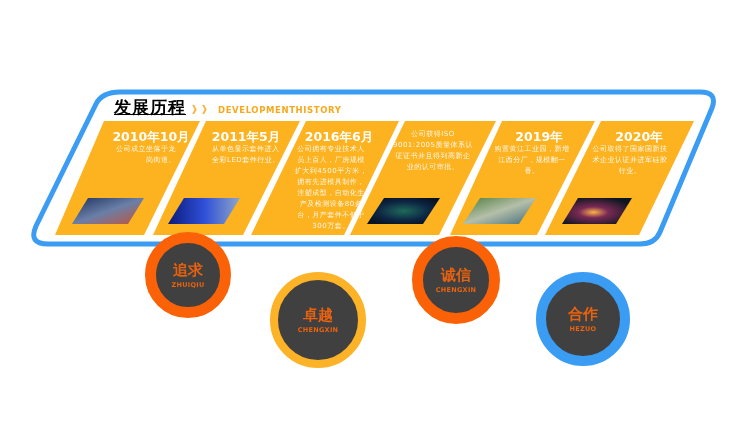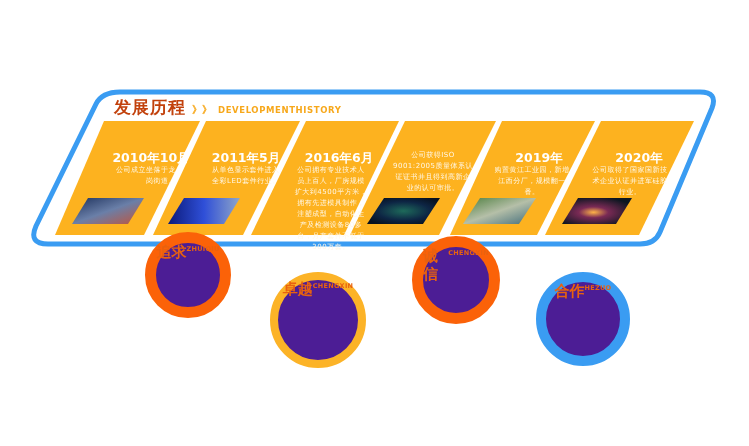--- a/index.html
+++ b/index.html
@@ -1,25 +1,25 @@
 <!DOCTYPE html>
 <html><head>
 <meta charset="utf-8">
 <style>
   html, body { margin:0; padding:0; background:#ffffff; }
   body { width:749px; height:446px; position:relative; overflow:hidden; font-family:"DejaVu Sans", "Liberation Sans", sans-serif; }
   .frame { position:absolute; left:0; top:0; width:749px; height:446px; }
   .title { position:absolute; left:114px; top:96px; display:flex; align-items:baseline; gap:6px; }
-  .title-cn { color:#c2410c; font-size:17px; font-weight:bold; letter-spacing:1px; }
+  .title-cn { color:#000000; font-size:17px; font-weight:bold; letter-spacing:1px;text-decoration:underline; }
   .title-arrows { color:#f7a81b; font-size:10px; font-weight:bold; }
   .title-en { color:#f7a81b; font-size:8.5px; font-weight:bold; letter-spacing:0.6px; }
-  .card-text { position:absolute; color:#fff; text-align:center;margin-top:21px; }
+  .card-text { position:absolute; color:#fff; text-align:center; }
   .card-year { font-size:12.5px; font-weight:bold; line-height:15px; white-space:nowrap; }
   .card-desc { font-size:7px; line-height:11px; color:#fff7e6; letter-spacing:0.5px; }
-  .circle { position:absolute; border-radius:50%; background:#4c1d95; box-sizing:border-box; display:flex; align-items:flex-start; justify-content:center; }
+  .circle { position:absolute; border-radius:50%; background:#404040; box-sizing:border-box; display:flex; flex-direction:column; align-items:center; justify-content:center; }
   .circle-cn { color:#e8620f; font-size:15px; font-weight:bold; line-height:18px; }
   .circle-en { color:#e8620f; font-size:6.5px; font-weight:bold; letter-spacing:0.3px; margin-top:2px; }
 </style>
 </head>
 <body>
 
 <svg class="frame" viewBox="0 0 749 446" xmlns="http://www.w3.org/2000/svg">
   <defs>
     <linearGradient id="imgCity" x1="0" y1="0" x2="1" y2="1">
       <stop offset="0" stop-color="#1b2f5a"></stop>

